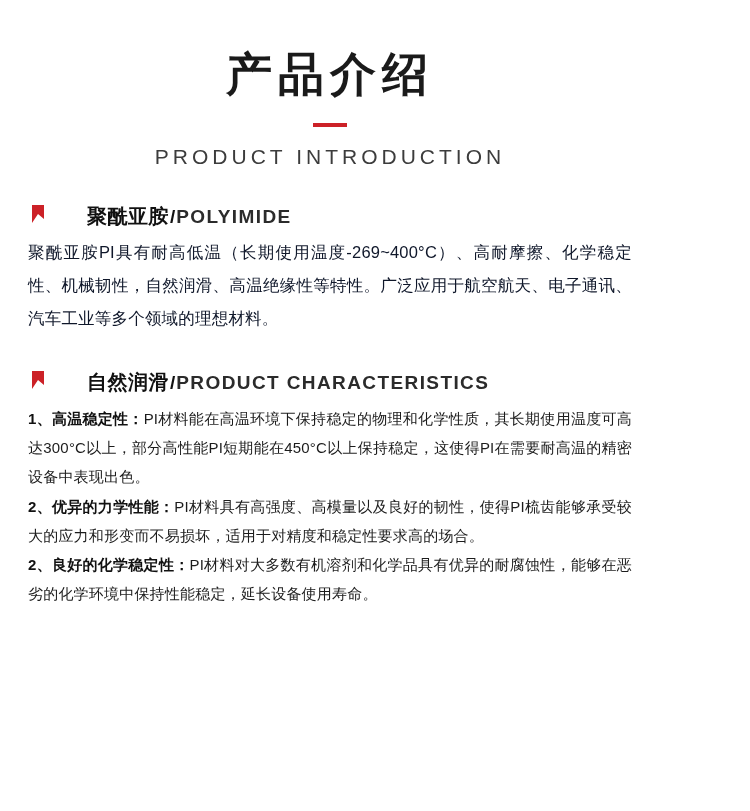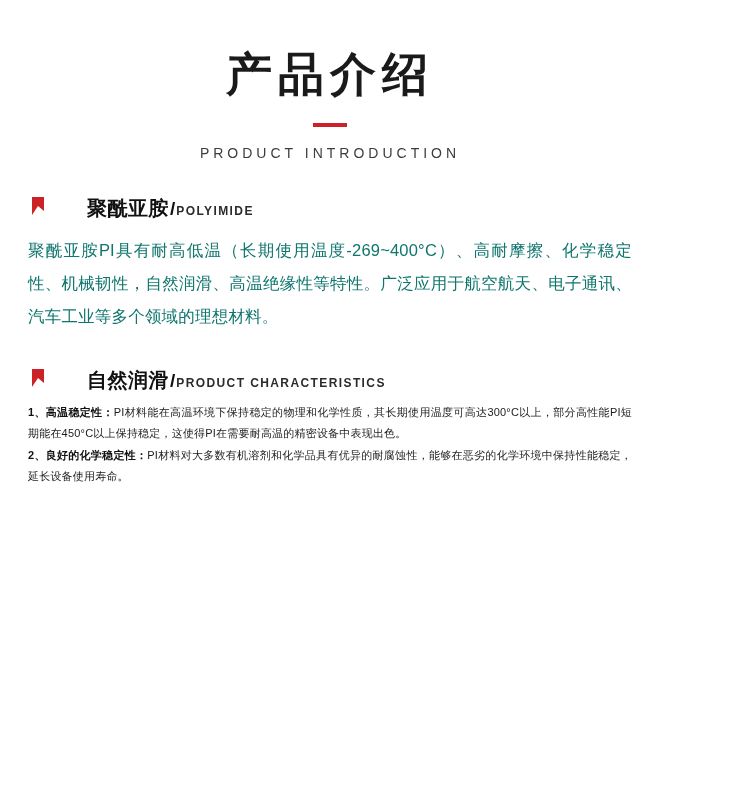--- a/index.html
+++ b/index.html
@@ -34,21 +34,21 @@
     color: #1a1a1a;
     line-height: 1.15;
   }
   .header-rule {
     width: 34px;
     height: 4px;
     background: #cc2127;
     margin: 22px auto 18px auto;
   }
   .header-sub {
-    font-size: 14px;
+    font-size: 21px;
     letter-spacing: 4px;
     color: #3c3c3c;
     font-weight: 400;
   }
 
   
   .section {
     margin-top: 34px;
   }
   .section-head {
@@ -73,40 +73,40 @@
     letter-spacing: 0.5px;
     margin-left: 36px;
   }
   .sec-slash {
     font-size: 19px;
     font-weight: bold;
     color: #111111;
     margin: 0 1px;
   }
   .sec-en {
-    font-size: 12px;
+    font-size: 19px;
     font-weight: bold;
     color: #2b2b2b;
     letter-spacing: 1.4px;
   }
 
   
   .para {
     font-size: 16.5px;
     line-height: 2.0;
-    color: #0f766e;
-    margin-top: 12px;
+    color: #0f172a;
+    margin-top: 6px;
     text-align: justify;
     letter-spacing: 0.2px;
   }
   .list {
     margin-top: 8px;
   }
   .list-item {
-    font-size: 11px;
+    font-size: 15px;
     line-height: 1.95;
     color: #1c1c1c;
     text-align: justify;
     letter-spacing: 0.2px;
   }
   .li-label {
     font-weight: bold;
     color: #111111;
   }
 </style>
@@ -144,18 +144,21 @@
       </span>
       <span class="sec-cn">自然润滑</span>
       <span class="sec-slash">/</span>
       <span class="sec-en">PRODUCT CHARACTERISTICS</span>
     </div>
     <div class="list">
       <div class="list-item">
         <span class="li-label">1、高温稳定性：</span><span>PI材料能在高温环境下保持稳定的物理和化学性质，其长期使用温度可高达300°C以上，部分高性能PI短期能在450°C以上保持稳定，这使得PI在需要耐高温的精密设备中表现出色。</span>
       </div>
       <div class="list-item">
+        <span class="li-label">2、优异的力学性能：</span><span>PI材料具有高强度、高模量以及良好的韧性，使得PI梳齿能够承受较大的应力和形变而不易损坏，适用于对精度和稳定性要求高的场合。</span>
+      </div>
+      <div class="list-item">
         <span class="li-label">2、良好的化学稳定性：</span><span>PI材料对大多数有机溶剂和化学品具有优异的耐腐蚀性，能够在恶劣的化学环境中保持性能稳定，延长设备使用寿命。</span>
       </div>
     </div>
   </div>
 
 </div>
 
 </body></html>

